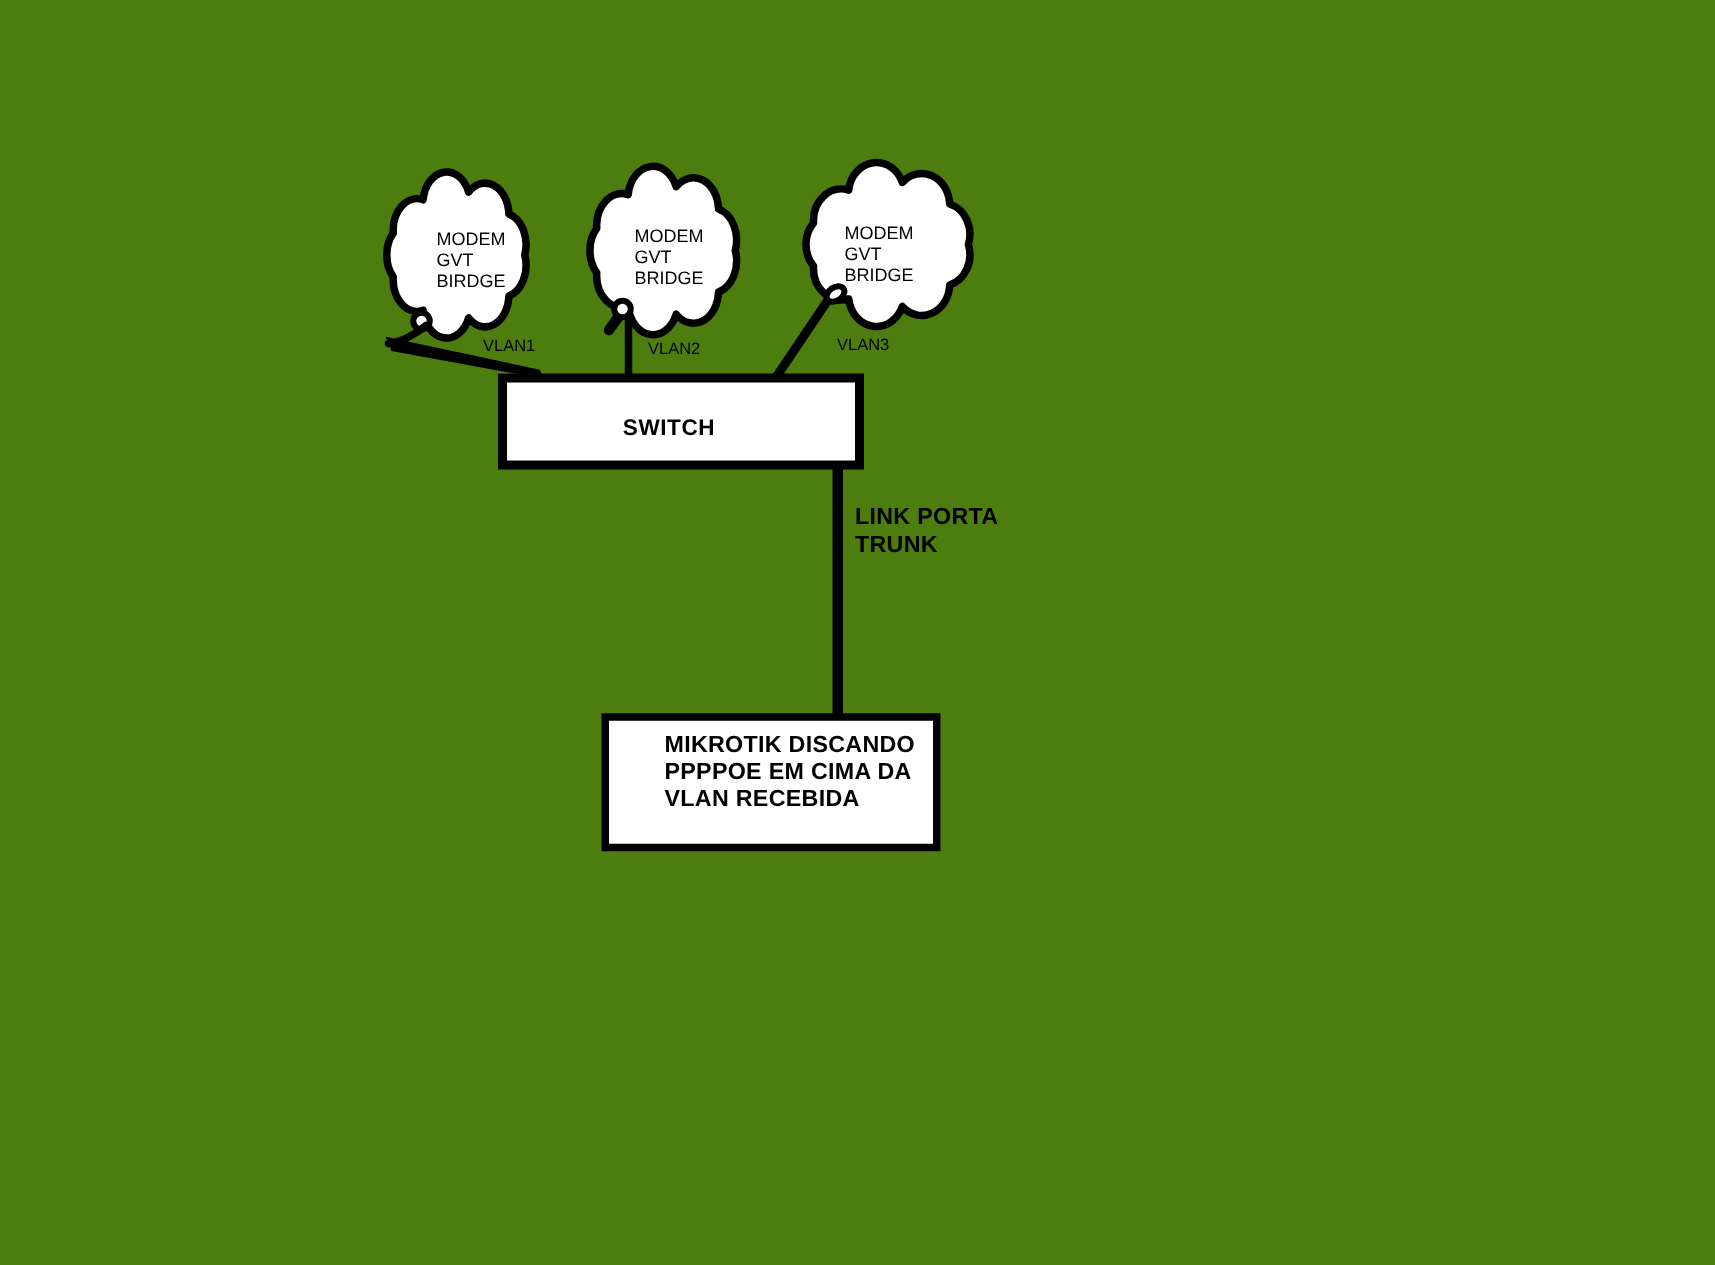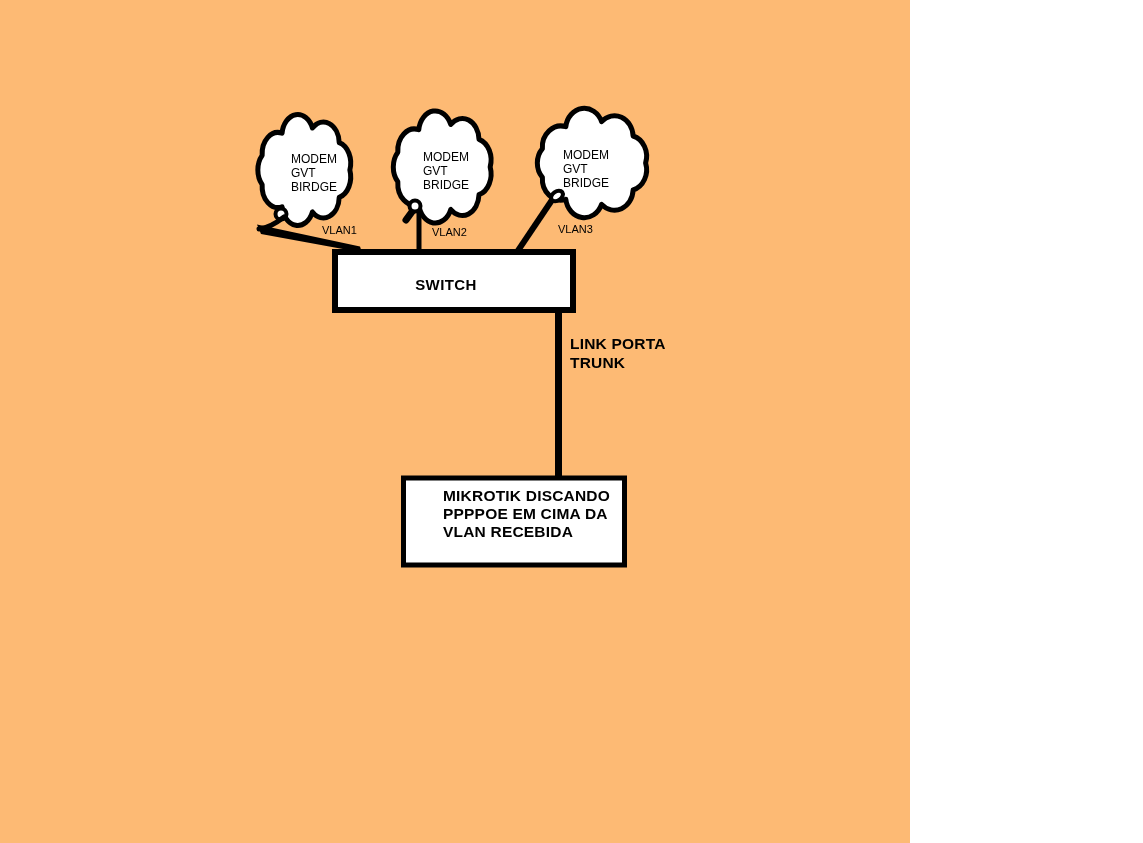--- a/index.html
+++ b/index.html
@@ -2,23 +2,23 @@
 <html><head>
 <meta charset="utf-8">
 <style>
   html, body {
     margin: 0;
     padding: 0;
     background: #ffffff;
   }
   .canvas {
     position: relative;
-    width: 910px;
+    width: 1143px;
     height: 843px;
-    background: #fdba74;
+    background: #4d7c0f;
     overflow: hidden;
   }
   svg text {
     font-family: "Liberation Sans", sans-serif;
     fill: #000000;
     white-space: pre;
   }
   .cloud-shape {
     fill: #ffffff;
     stroke: #000000;

